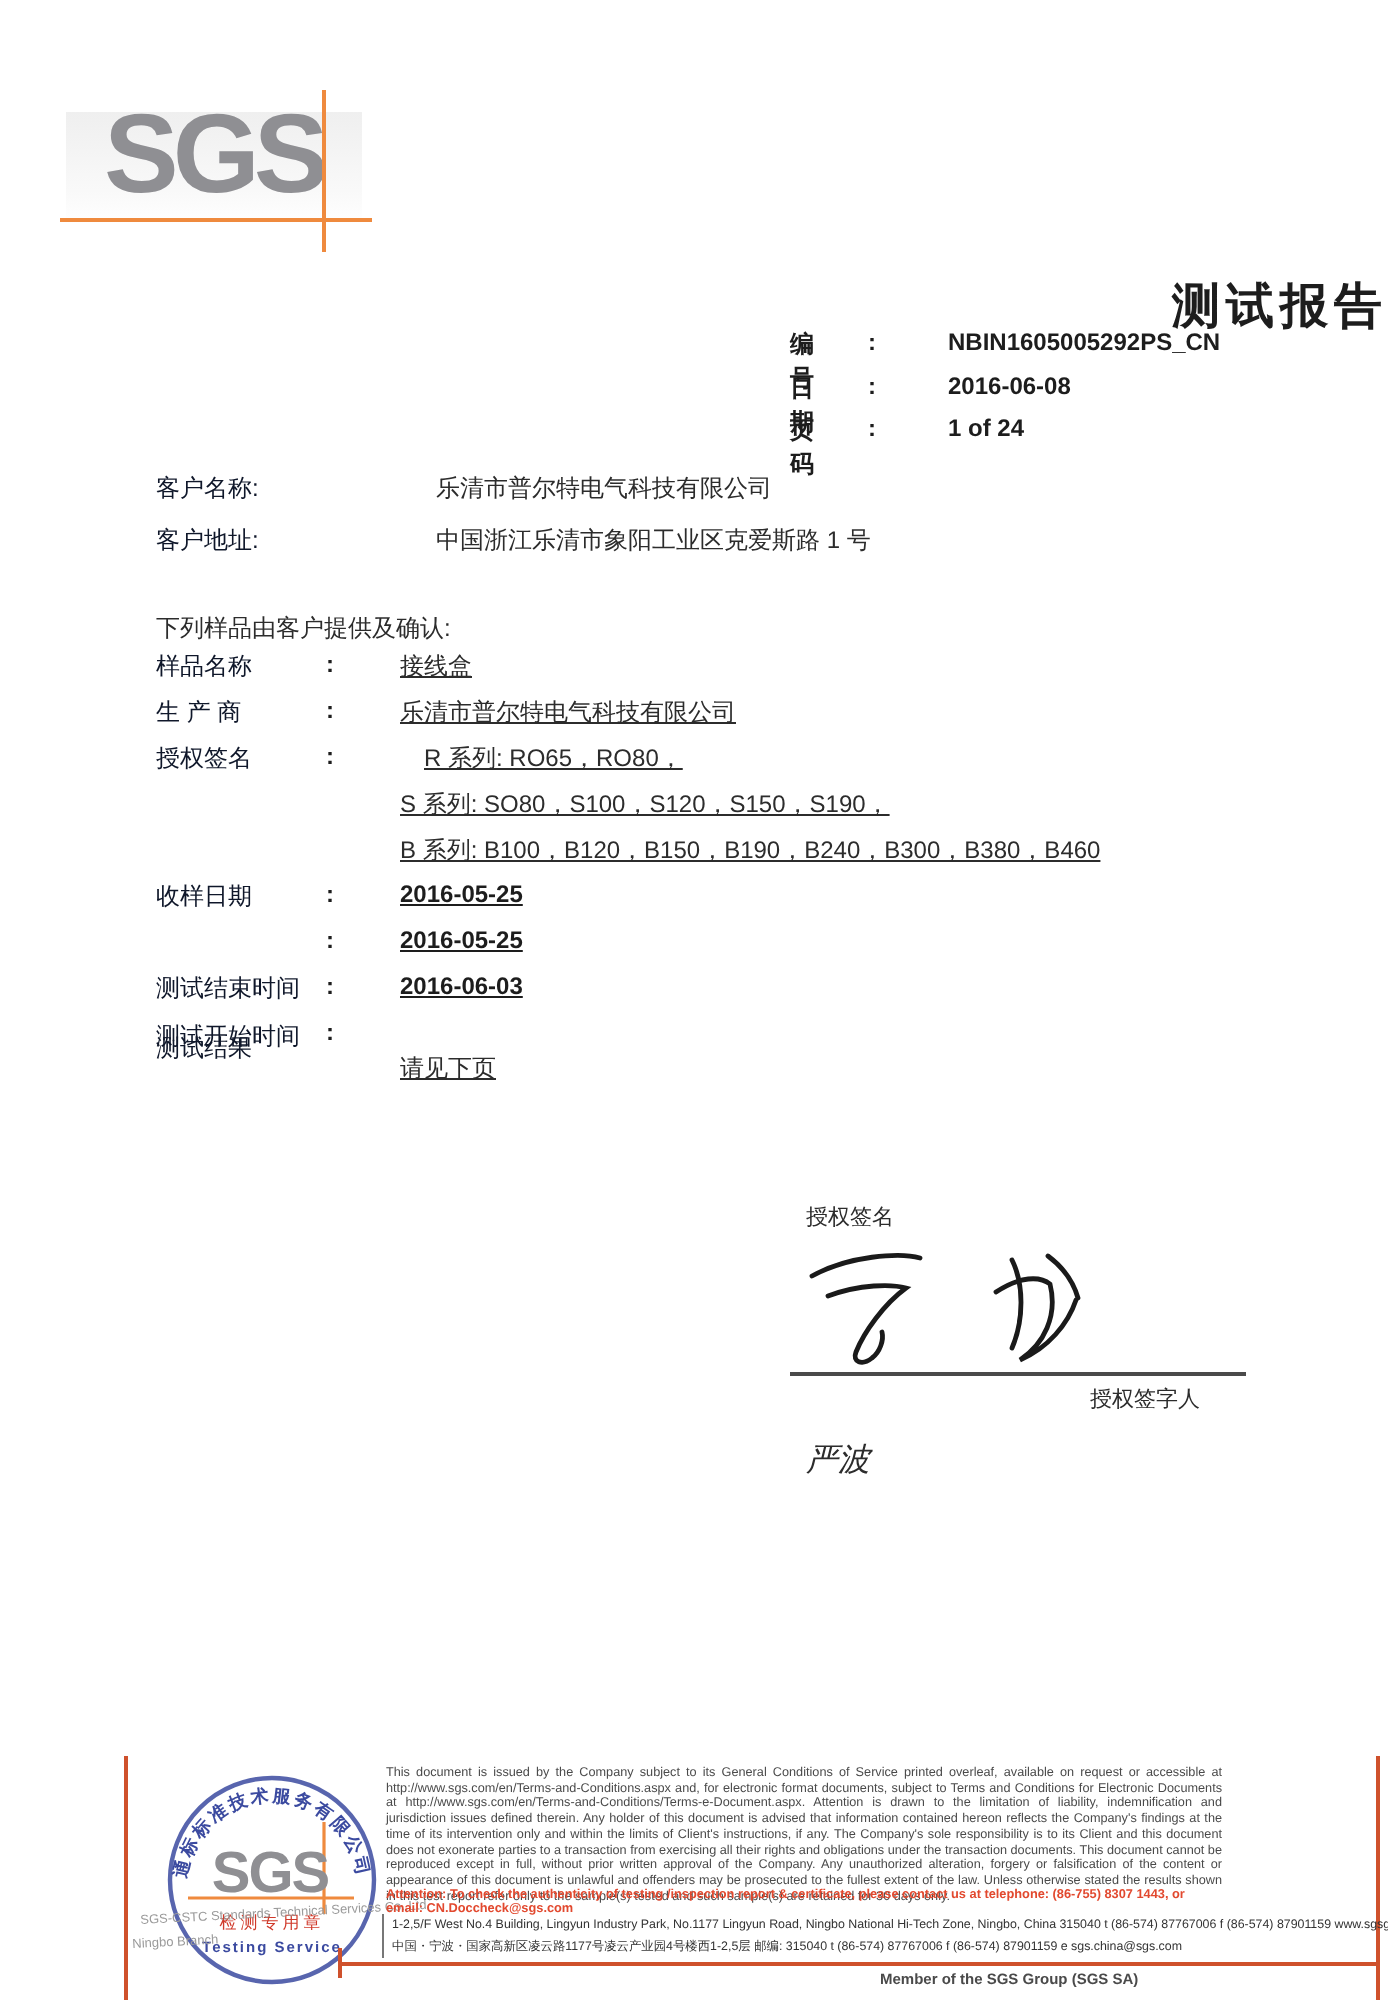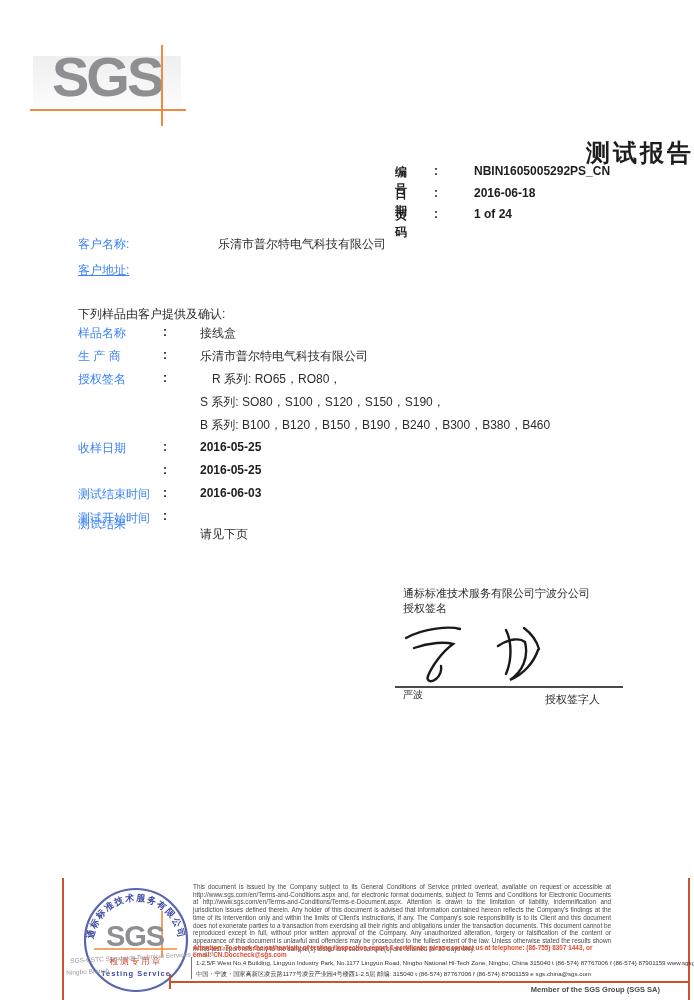--- a/index.html
+++ b/index.html
@@ -17,54 +17,54 @@
 
   
   .doc-title{position:absolute;left:0;top:137px;width:694px;text-align:right;
     font-size:24px;font-weight:bold;color:#1d1d1d;letter-spacing:3px;}
   .meta-row{position:absolute;height:16px;font-size:12px;font-weight:bold;color:#1d1d1d;}
   .meta-label{position:absolute;left:395px;}
   .meta-colon{position:absolute;left:434px;}
   .meta-value{position:absolute;left:474px;white-space:nowrap;}
 
   
-  .lbl{position:absolute;left:78px;font-size:12px;color:#3b82f6;white-space:nowrap;}
+  .lbl{position:absolute;left:78px;font-size:12px;color:#0f172a;white-space:nowrap;}
   .val{position:absolute;left:218px;font-size:12px;color:#2c2c2c;white-space:nowrap;}
   .info-colon{position:absolute;left:163px;font-size:12px;font-weight:bold;color:#1d1d1d;}
-  .info-val{position:absolute;left:200px;font-size:12px;color:#2c2c2c;white-space:nowrap;}
+  .info-val{position:absolute;left:200px;font-size:12px;color:#2c2c2c;white-space:nowrap;text-decoration:underline;}
   .bold{font-weight:bold;color:#1d1d1d;}
   .intro{position:absolute;left:78px;top:306px;font-size:12px;color:#2c2c2c;}
 
   
   .sig-company{position:absolute;left:403px;top:586px;font-size:11px;color:#2c2c2c;}
   .sig-label{position:absolute;left:403px;top:601px;font-size:11px;color:#2c2c2c;}
   .sig-draw{position:absolute;left:398px;top:616px;}
   .sig-rule{position:absolute;left:395px;top:686px;width:228px;height:2px;background:#4a4a4a;}
-  .sig-name{position:absolute;left:403px;top:688px;font-size:10px;color:#2c2c2c;}
+  .sig-name{position:absolute;left:403px;top:720px;font-size:16px;color:#2c2c2c;font-style:italic;}
   .sig-title{position:absolute;left:545px;top:692px;font-size:11px;color:#2c2c2c;}
 
   
   .edge-l{position:absolute;left:62px;top:878px;width:2px;height:122px;background:#cf512c;}
   .edge-r{position:absolute;left:688px;top:878px;width:2px;height:122px;background:#cf512c;}
   .stamp{position:absolute;left:80px;top:883px;}
   .co-line1{position:absolute;left:70px;top:957px;font-size:6.5px;color:#9a9a9a;
     white-space:nowrap;transform:rotate(-3deg);transform-origin:left top;}
   .co-line2{position:absolute;left:66px;top:969px;font-size:6.5px;color:#9a9a9a;
     white-space:nowrap;transform:rotate(-3deg);transform-origin:left top;}
   .disclaimer{position:absolute;left:193px;top:883px;width:418px;font-size:6.35px;
     line-height:7.7px;color:#4a4a4a;text-align:justify;}
   .attention{position:absolute;left:193px;top:944px;width:418px;font-size:6.4px;
     line-height:7.4px;color:#e2492f;font-weight:bold;}
   .addr{position:absolute;left:191px;top:957px;width:434px;border-left:1px solid #777;
     padding-left:4px;}
   .addr-line{font-size:6.2px;line-height:11px;color:#333;white-space:nowrap;}
   .foot-rule{position:absolute;left:170px;top:981px;width:520px;height:2px;background:#cf512c;}
   .foot-tick{position:absolute;left:169px;top:974px;width:1.5px;height:15px;background:#cf512c;}
   .member{position:absolute;left:440px;top:985px;width:220px;font-size:7.5px;
-    font-weight:bold;color:#4a4a4a;text-align:right;}
+    font-weight:bold;color:#4a4a4a;text-align:left;}
 </style>
 </head>
 <body>
 
 <div class="page">
 
   <div class="logo-plate"></div>
   <div class="logo-text">SGS</div>
   <div class="logo-hline"></div>
   <div class="logo-vline"></div>
@@ -72,31 +72,32 @@
   <div class="doc-title">测试报告</div>
 
   <div class="meta-row" style="top:164px;">
     <span class="meta-label">编号</span>
     <span class="meta-colon">:</span>
     <span class="meta-value">NBIN1605005292PS_CN</span>
   </div>
   <div class="meta-row" style="top:186px;">
     <span class="meta-label">日期</span>
     <span class="meta-colon">:</span>
-    <span class="meta-value">2016-06-18</span>
+    <span class="meta-value">2016-06-08</span>
   </div>
   <div class="meta-row" style="top:207px;">
     <span class="meta-label">页码</span>
     <span class="meta-colon">:</span>
     <span class="meta-value">1 of 24</span>
   </div>
 
   <div class="lbl" style="top:236px;">客户名称:</div>
   <div class="val" style="top:236px;">乐清市普尔特电气科技有限公司</div>
-  <div class="lbl" style="top:262px;text-decoration:underline;">客户地址:</div>
+  <div class="lbl" style="top:262px;">客户地址:</div>
+  <div class="val" style="top:262px;">中国浙江乐清市象阳工业区克爱斯路 1 号</div>
 
   <div class="intro">下列样品由客户提供及确认:</div>
 
   <div>
     <span class="lbl" style="top:325px;">样品名称</span>
     <span class="info-colon" style="top:325px;">:</span>
     <span class="info-val" style="top:325px;">接线盒</span>
   </div>
   <div>
     <span class="lbl" style="top:348px;">生 产 商</span>
@@ -128,21 +129,20 @@
     <span class="lbl" style="top:486px;">测试结束时间</span>
     <span class="info-colon" style="top:486px;">:</span>
     <span class="info-val bold" style="top:486px;">2016-06-03</span>
   </div>
   <div>
     <span class="lbl" style="top:516px;">测试结果</span>
     <span class="info-colon" style="top:509px;">:</span>
     <span class="info-val" style="top:526px;">请见下页</span>
   </div>
 
-  <div class="sig-company">通标标准技术服务有限公司宁波分公司</div>
   <div class="sig-label">授权签名</div>
   <div class="sig-draw">
     <svg width="200" height="70" viewBox="0 0 200 70">
       <g fill="none" stroke="#1a1a1a" stroke-width="2.4" stroke-linecap="round">
         <path d="M 8,22 C 26,12 52,10 62,13"></path>
         <path d="M 16,32 C 32,26 48,26 55,28 C 44,36 34,50 30,60 C 28,65 33,67 38,63 C 42,60 44,54 43,50"></path>
         <path d="M 108,14 C 114,26 114,44 108,58"></path>
         <path d="M 100,30 C 112,22 122,22 127,26 C 131,42 124,56 112,64 C 126,58 136,46 140,34"></path>
         <path d="M 126,12 C 134,18 139,26 141,33"></path>
       </g>

